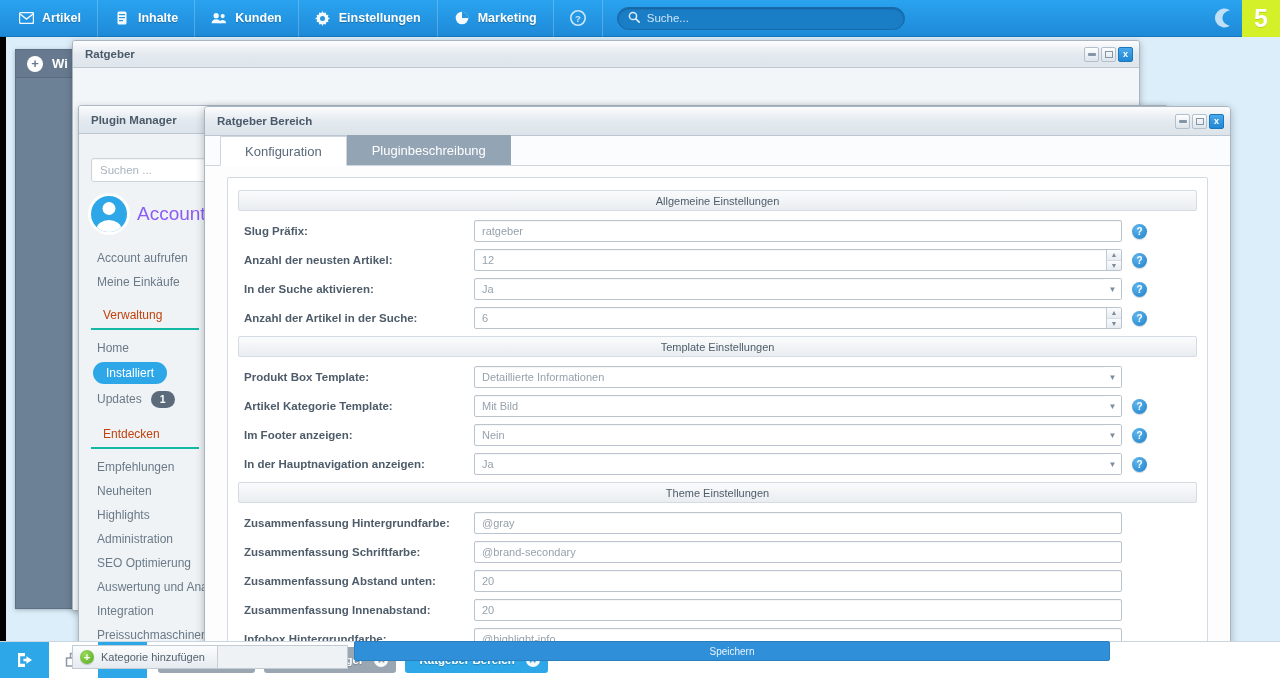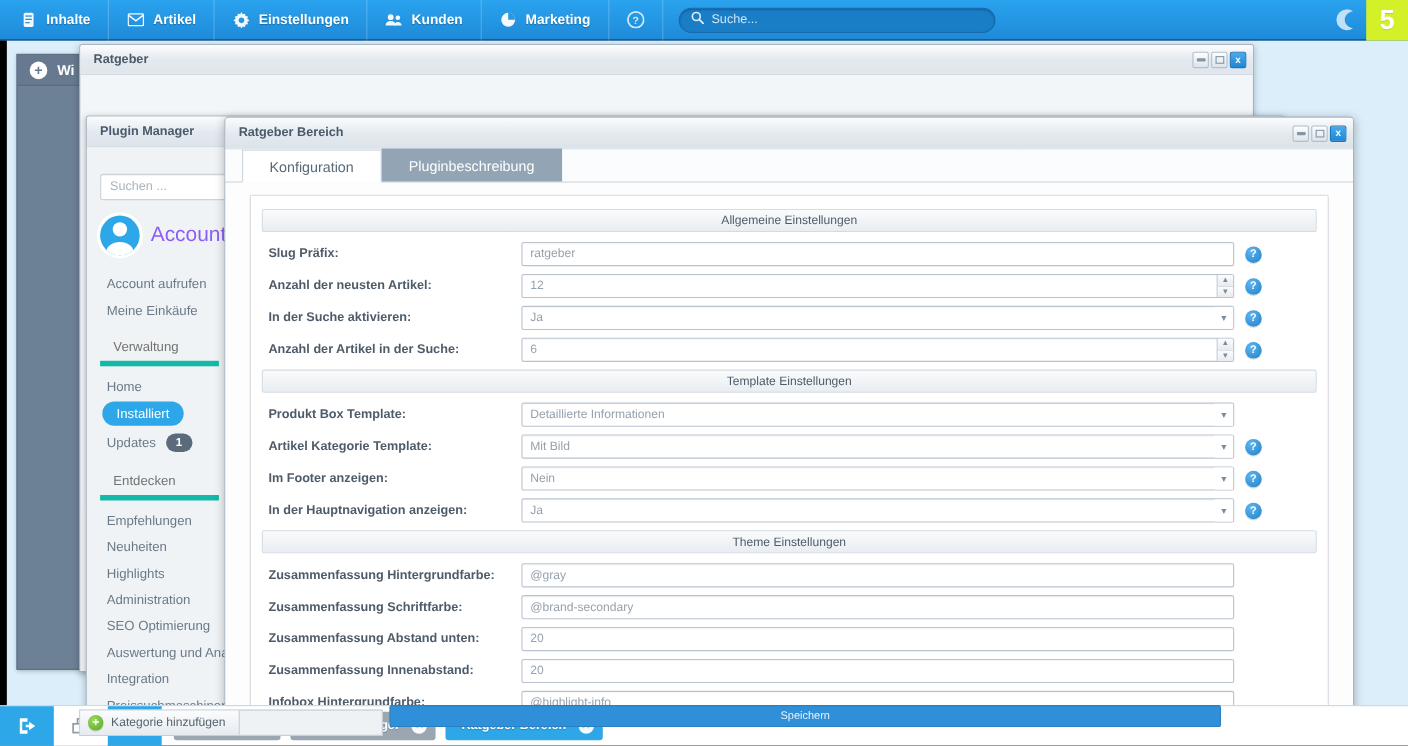--- a/index.html
+++ b/index.html
@@ -144,22 +144,22 @@
     box-shadow: 0 0 0 3px #ffffff, 0 1px 3px rgba(0,0,0,.18);
   }
   .avatar .head { position:absolute; left:50%; top:6px; transform:translateX(-50%); width:13px; height:13px; border-radius:50%; background:#fff;}
   .avatar .body { position:absolute; left:50%; bottom:-7px; transform:translateX(-50%); width:25px; height:19px; border-radius:50% 50% 0 0; background:#fff;}
   .acct-name { font-size: 19px; color: #8b5cf6; font-weight: normal; white-space:nowrap; }
   .side-link {
     display:block; font-size: 12px; color: #6b7a88; padding: 5px 0 5px 18px;
     white-space: nowrap; cursor: pointer;
   }
   .side-head {
-    font-size: 12px; color: #737373; padding: 10px 0 6px 12px;
-    border-bottom: 5px solid #14b8a6; margin: 4px 8px 6px 12px; white-space:nowrap;
+    font-size: 12px; color: #c2410c; padding: 10px 0 6px 12px;
+    border-bottom: 2px solid #14b8a6; margin: 4px 8px 6px 12px; white-space:nowrap;
   }
   .side-pill {
     display:inline-block; background: #2ea7e8; color: #fff; font-size: 12px;
     padding: 4px 13px; border-radius: 11px; margin: 2px 0 2px 14px; cursor:pointer;
   }
   .side-updates { display:flex; align-items:center; gap:9px; padding: 5px 0 5px 18px; cursor:pointer; }
   .side-updates span.lbl { font-size:12px; color:#6b7a88; }
   .badge-count {
     background: #5b6b7b; color:#fff; font-size:10.5px; font-weight:bold;
     border-radius: 9px; padding: 2px 9px; line-height:1.2;
@@ -301,59 +301,59 @@
   }
   .task.active .x { color: #2ea7e8; }
   .black-strip { position:absolute; left:0; top:37px; width:6px; height:604px; background:#000; z-index:20;}
 </style>
 </head>
 <body>
 
 <div id="root">
 
   <div class="topnav">
+    <div class="nav-item">
+      <span class="ico">
+        <svg width="15" height="12" viewBox="0 0 15 12">
+            <rect x="0.5" y="0.5" width="14" height="11" rx="1.5" fill="none" stroke="#fff" stroke-width="1.4"></rect>
+            <path d="M1 2 L7.5 7 L14 2" fill="none" stroke="#fff" stroke-width="1.4"></path>
+          </svg>
+      </span>
+      <span>Artikel</span>
+    </div>
     <div class="nav-item">
       <span class="ico">
         <svg width="10" height="14" viewBox="0 0 10 14">
             <rect x="0.5" y="0.5" width="9" height="13" rx="1.5" fill="#fff"></rect>
             <rect x="2" y="3" width="6" height="1.2" fill="#2a96de"></rect>
             <rect x="2" y="6" width="6" height="1.2" fill="#2a96de"></rect>
             <rect x="2" y="9" width="4" height="1.2" fill="#2a96de"></rect>
           </svg>
       </span>
       <span>Inhalte</span>
     </div>
     <div class="nav-item">
       <span class="ico">
-        <svg width="15" height="12" viewBox="0 0 15 12">
-            <rect x="0.5" y="0.5" width="14" height="11" rx="1.5" fill="none" stroke="#fff" stroke-width="1.4"></rect>
-            <path d="M1 2 L7.5 7 L14 2" fill="none" stroke="#fff" stroke-width="1.4"></path>
+        <svg width="17" height="12" viewBox="0 0 17 12">
+            <circle cx="5.5" cy="3.5" r="2.8" fill="#fff"></circle>
+            <path d="M0.6 11.5c0-2.6 2.2-4.3 4.9-4.3s4.9 1.7 4.9 4.3z" fill="#fff"></path>
+            <circle cx="12.4" cy="4" r="2.2" fill="#fff"></circle>
+            <path d="M8.8 11.5c0-2.1 1.7-3.4 3.6-3.4s3.6 1.3 3.6 3.4z" fill="#fff"></path>
           </svg>
       </span>
-      <span>Artikel</span>
+      <span>Kunden</span>
     </div>
     <div class="nav-item">
       <span class="ico">
         <svg width="15" height="15" viewBox="0 0 16 16">
             <path fill="#fff" d="M8 0l1.2 2.1 2.3-.6.4 2.4 2.4.4-.6 2.3L16 8l-2.3 1.4.6 2.3-2.4.4-.4 2.4-2.3-.6L8 16l-1.2-2.1-2.3.6-.4-2.4-2.4-.4.6-2.3L0 8l2.3-1.4-.6-2.3 2.4-.4.4-2.4 2.3.6z"></path>
             <circle cx="8" cy="8" r="2.7" fill="#2a96de"></circle>
           </svg>
       </span>
       <span>Einstellungen</span>
-    </div>
-    <div class="nav-item">
-      <span class="ico">
-        <svg width="17" height="12" viewBox="0 0 17 12">
-            <circle cx="5.5" cy="3.5" r="2.8" fill="#fff"></circle>
-            <path d="M0.6 11.5c0-2.6 2.2-4.3 4.9-4.3s4.9 1.7 4.9 4.3z" fill="#fff"></path>
-            <circle cx="12.4" cy="4" r="2.2" fill="#fff"></circle>
-            <path d="M8.8 11.5c0-2.1 1.7-3.4 3.6-3.4s3.6 1.3 3.6 3.4z" fill="#fff"></path>
-          </svg>
-      </span>
-      <span>Kunden</span>
     </div>
     <div class="nav-item">
       <span class="ico">
         <svg width="14" height="14" viewBox="0 0 14 14">
             <circle cx="7" cy="7" r="6.3" fill="#fff"></circle>
             <path d="M7 7 L7 0.7 A6.3 6.3 0 0 1 13.3 7 Z" fill="#2a96de"></path>
           </svg>
       </span>
       <span>Marketing</span>
     </div>

